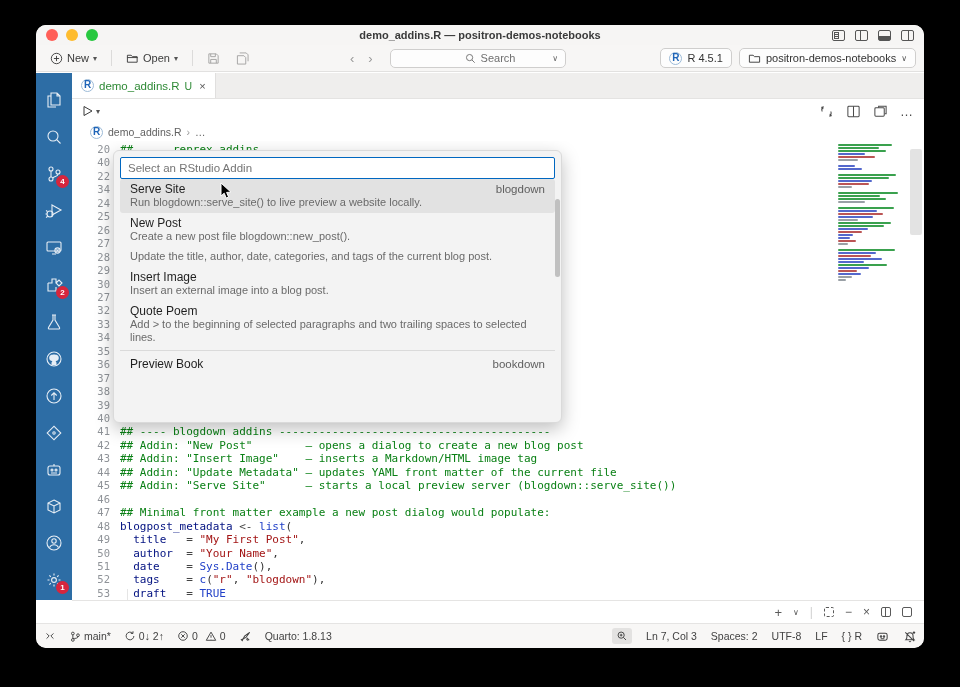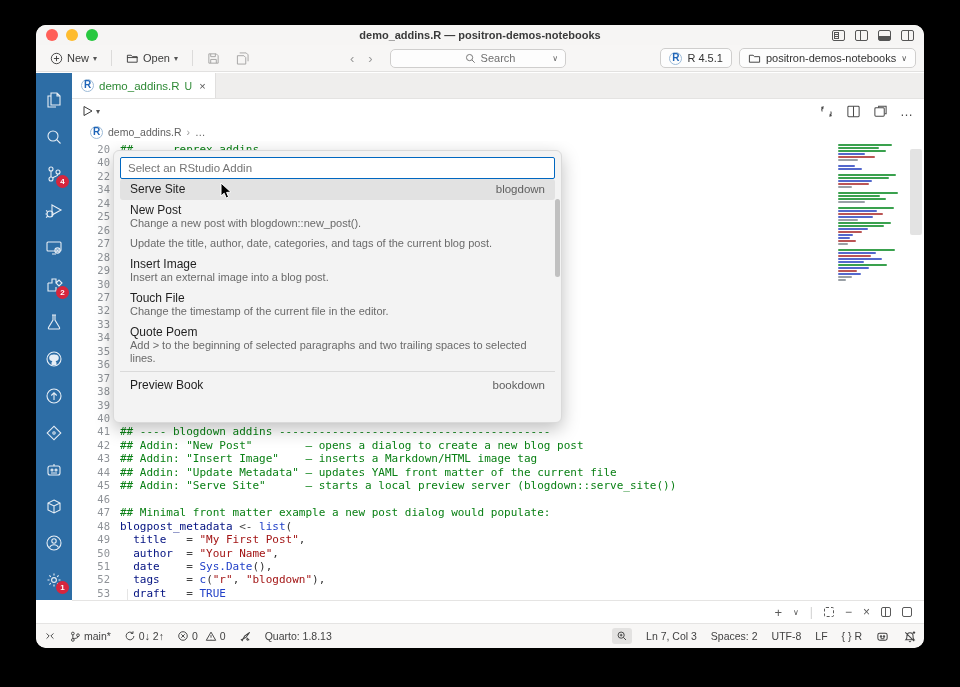--- a/index.html
+++ b/index.html
@@ -403,36 +403,33 @@
               <div class="mm-row" style="width: 12%; background: rgb(154, 160, 166);"></div>
             </div>
           </div>
         <div class="vscroll"></div>
 
         <div class="quickpick">
           <input class="qp-input" placeholder="Select an RStudio Addin" style="">
           <div class="qp-list" id="qplist">
               <div class="qp-item selected">
                 <div class="qp-title">Serve Site</div>
+                <div class="qp-desc">Run blogdown::serve_site() to live preview a website locally.</div>
                 <span class="qp-badge">blogdown</span>
               </div>
               <div class="qp-item">
                 <div class="qp-title">New Post</div>
-                <div class="qp-desc">Change a new post with blogdown::new_post().</div>
+                <div class="qp-desc">Create a new post file blogdown::new_post().</div>
               </div>
               <div class="qp-item">
                 <div class="qp-desc">Update the title, author, date, categories, and tags of the current blog post.</div>
               </div>
               <div class="qp-item">
                 <div class="qp-title">Insert Image</div>
                 <div class="qp-desc">Insert an external image into a blog post.</div>
-              </div>
-              <div class="qp-item">
-                <div class="qp-title">Touch File</div>
-                <div class="qp-desc">Change the timestamp of the current file in the editor.</div>
               </div>
               <div class="qp-item">
                 <div class="qp-title">Quote Poem</div>
                 <div class="qp-desc">Add &gt; to the beginning of selected paragraphs and two trailing spaces to selected lines.</div>
               </div>
               <div class="qp-sep"></div>
               <div class="qp-item">
                 <div class="qp-title">Preview Book</div>
                 <span class="qp-badge">bookdown</span>
               </div>

